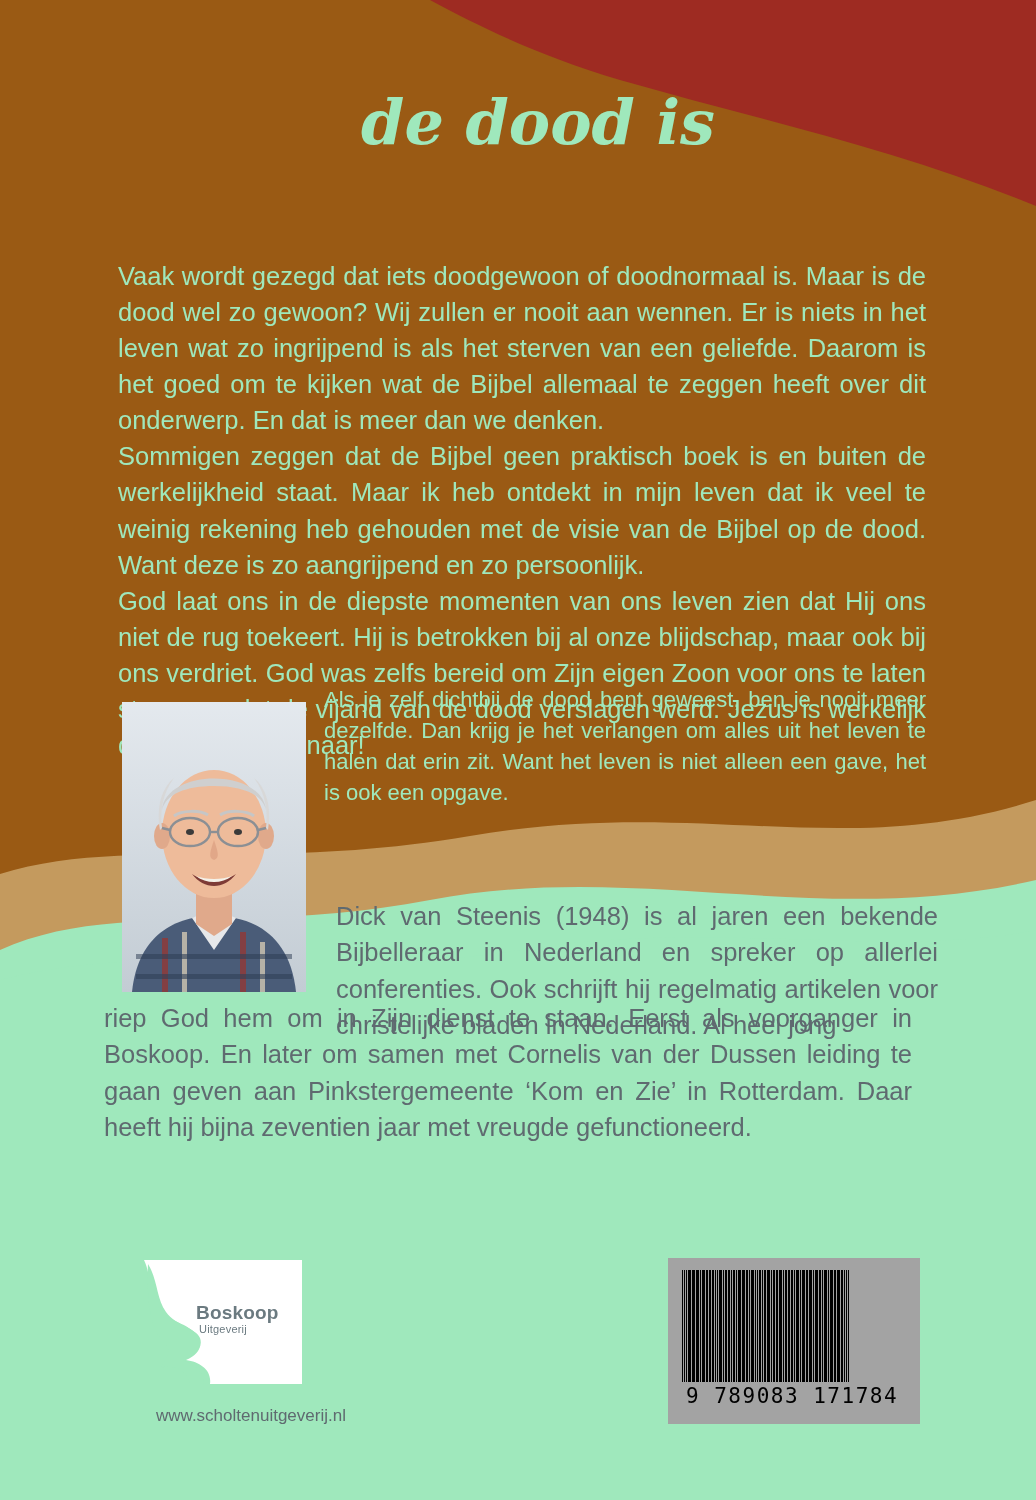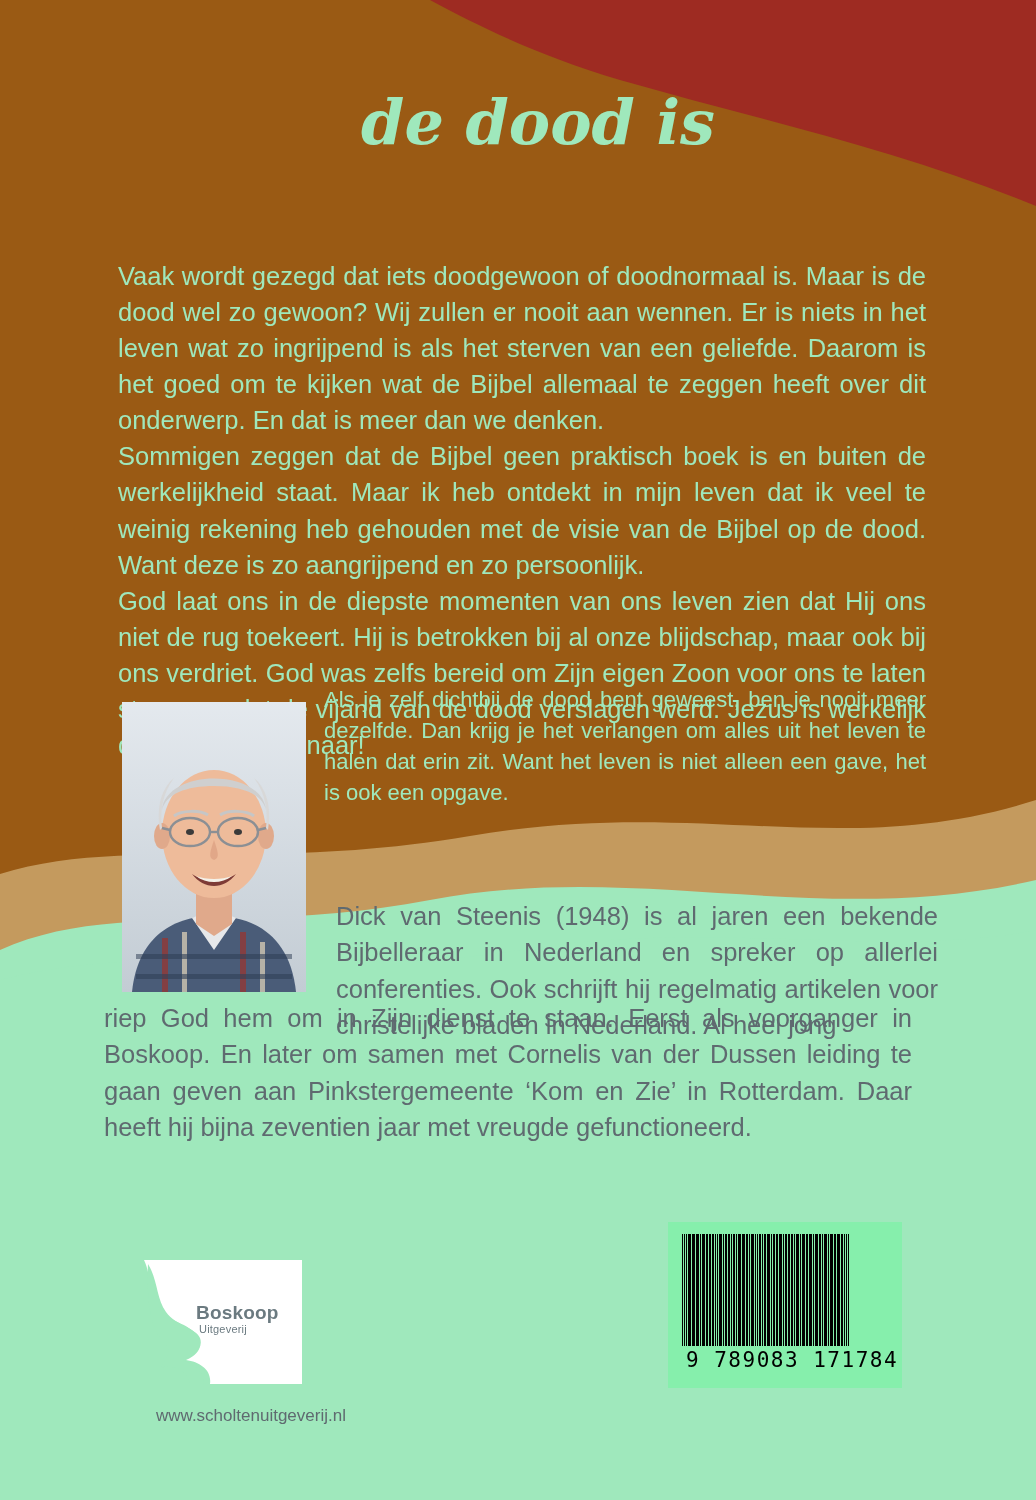--- a/index.html
+++ b/index.html
@@ -165,24 +165,24 @@
     color: #5f6a70;
     font-size: 17px;
     z-index: 6;
     margin-left: 36px;
   }
 
   
   .barcode-box {
     position: absolute;
     left: 668px;
-    top: 1222px;
-    width: 234px;
+    top: 1258px;
+    width: 252px;
     height: 166px;
-    background: #86efac;
+    background: #a3a3a3;
     z-index: 6;
   }
   .barcode-bars {
     position: absolute;
     left: 14px;
     top: 12px;
     width: 220px;
     height: 112px;
     display: flex;
     align-items: flex-start;

